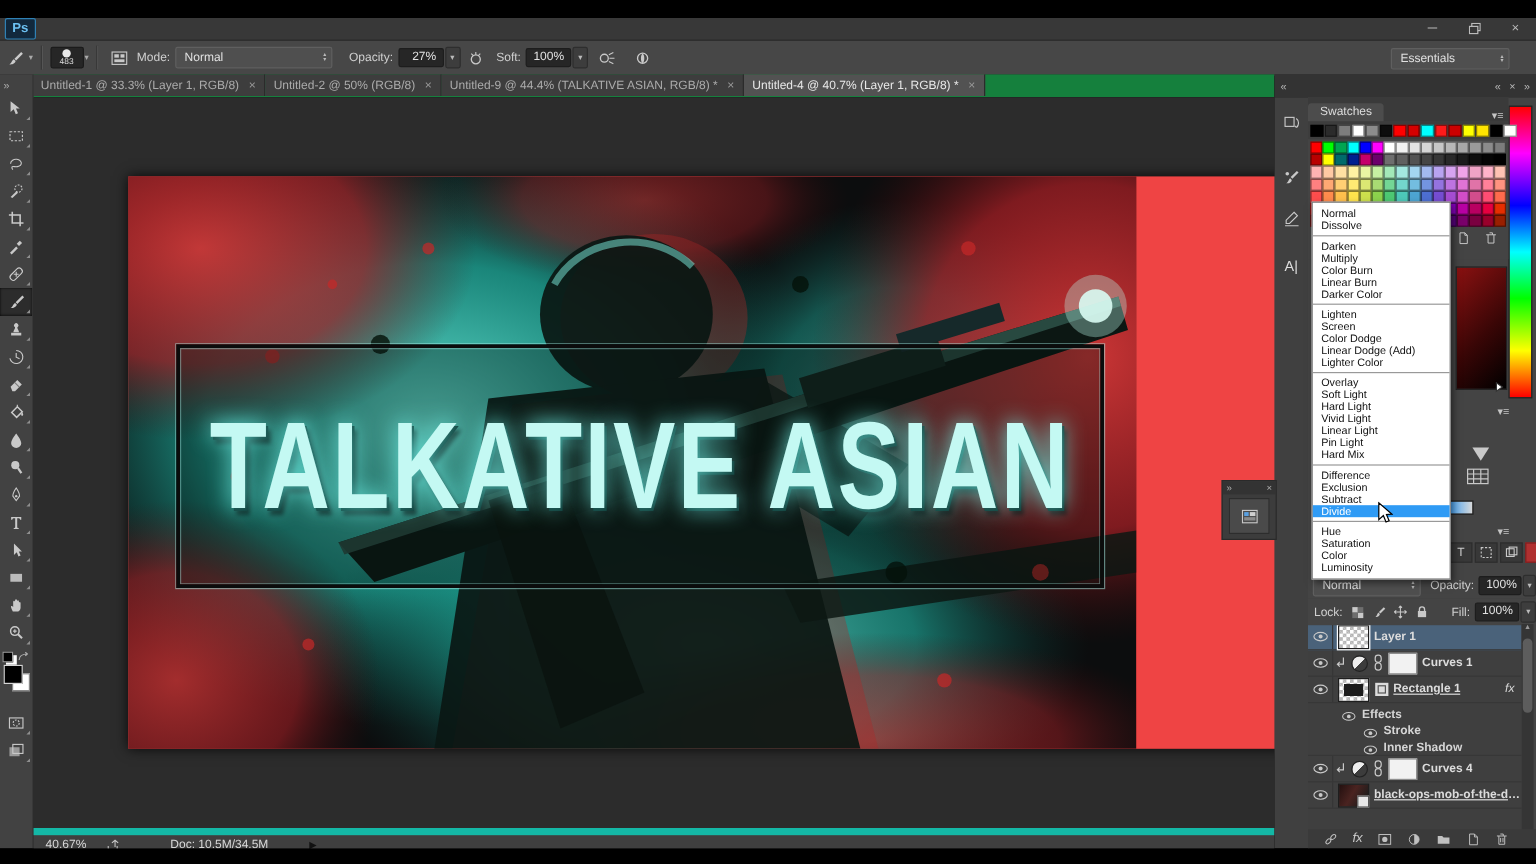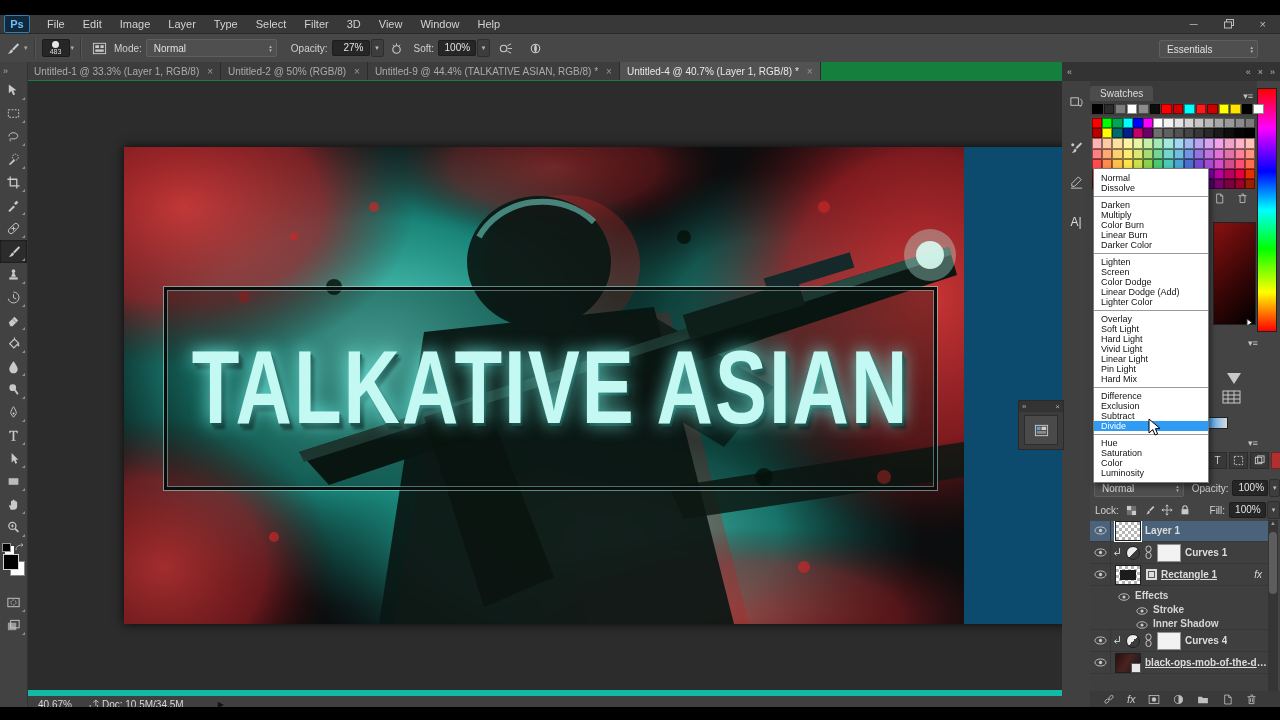--- a/index.html
+++ b/index.html
@@ -34,21 +34,21 @@
   .tab-close{margin-left:8px;color:#9a9a9a;font-size:10px;}
   
   #toolbar{position:absolute;left:0;top:62px;width:27px;height:645px;background:#424242;border-right:1px solid #333;}
   #toolbar .hdr{height:17px;font-size:9px;color:#aaa;display:flex;align-items:center;justify-content:flex-start;padding-left:3px;}
   .tool{width:27px;height:23px;display:flex;align-items:center;justify-content:center;position:relative;}
   .tool.active{background:#2c2c2c;box-shadow:inset 0 0 2px #000;}
   .tool::after{content:"";position:absolute;right:2px;bottom:2px;border-left:3px solid transparent;border-bottom:3px solid #8f8f8f;}
   #color-widget{position:relative;width:27px;height:40px;margin-top:4px;}
   
   #pasteboard{position:absolute;left:28px;top:81px;width:1034px;height:609px;background:#2c2c2c;}
-  #doc{position:absolute;left:96px;top:66px;width:972px;height:477px;background:#0c4a6e;box-shadow:0 0 10px rgba(0,0,0,.8);}
+  #doc{position:absolute;left:79px;top:66px;width:972px;height:477px;background:#ef4444;box-shadow:0 0 10px rgba(0,0,0,.8);}
   #banner{position:absolute;left:40px;top:140px;width:767px;height:197px;background:rgba(6,18,15,.35);
           border:3px solid #0b0c0c;box-shadow:0 0 0 1px rgba(170,245,238,.5), inset 0 0 0 1px rgba(170,245,238,.4);
           display:flex;align-items:center;justify-content:center;}
   #banner span{font-size:78px;font-weight:bold;letter-spacing:2px;white-space:nowrap;
           transform:scaleY(1.32);color:#c4f9f3;
           text-shadow:0 0 16px rgba(110,240,230,.95), 2px 2px 0 rgba(6,46,42,.9), 4px 4px 3px rgba(0,0,0,.65);}
   
   #statusbar{position:absolute;left:28px;top:690px;width:1034px;height:17px;background:#3f3f3f;
              border-top:6px solid #14b8a6;display:flex;align-items:center;font-size:10px;color:#d8d8d8;}
   
@@ -111,33 +111,20 @@
 </style>
 </head>
 <body>
 
 <div id="root">
 
   <div class="letterbox" style="top:0;height:15px;"></div>
 
   <div id="menubar">
     <div class="ps-logo">Ps</div>
-    <nav id="menu-items" style="display:flex;">
-        <span class="menu-item">File</span>
-        <span class="menu-item">Edit</span>
-        <span class="menu-item">Image</span>
-        <span class="menu-item">Layer</span>
-        <span class="menu-item">Type</span>
-        <span class="menu-item">Select</span>
-        <span class="menu-item">Filter</span>
-        <span class="menu-item">3D</span>
-        <span class="menu-item">View</span>
-        <span class="menu-item">Window</span>
-        <span class="menu-item">Help</span>
-      </nav>
     <div id="win-controls">
       <span>─</span>
       <span>
         <svg width="10" height="10" viewBox="0 0 10 10">
             <rect x="2.5" y="0.5" width="7" height="6" fill="none" stroke="#bbb"></rect>
             <rect x="0.5" y="3" width="7" height="6" fill="#383838" stroke="#bbb"></rect>
           </svg>
       </span>
       <span>×</span>
     </div>
@@ -434,21 +421,21 @@
   </div>
 
   <div id="statusbar">
     <span style="margin-left:10px;">40.67%</span>
     <span class="toolicon" style="margin-left:16px;">
       <svg viewBox="0 0 16 16" width="14" height="14">
           <path d="M2.5 8 V13 H11 V8" fill="none" stroke="#c9c9c9"></path>
           <path d="M6 5 L9 2.5 L12 5 M9 2.5 V9" fill="none" stroke="#c9c9c9"></path>
         </svg>
     </span>
-    <span style="">Doc: 10.5M/34.5M</span>
+    <span style="margin-left:40px;">Doc: 10.5M/34.5M</span>
     <span style="margin-left:34px;font-size:8px;color:#111;">▶</span>
   </div>
 
   <div id="dock-header">
     <span style="padding-left:5px;">«</span>
     <span style="margin-left:auto;">«</span>
     <span style="padding:0 7px;">×</span>
     <span style="padding-right:5px;">»</span>
   </div>
 

